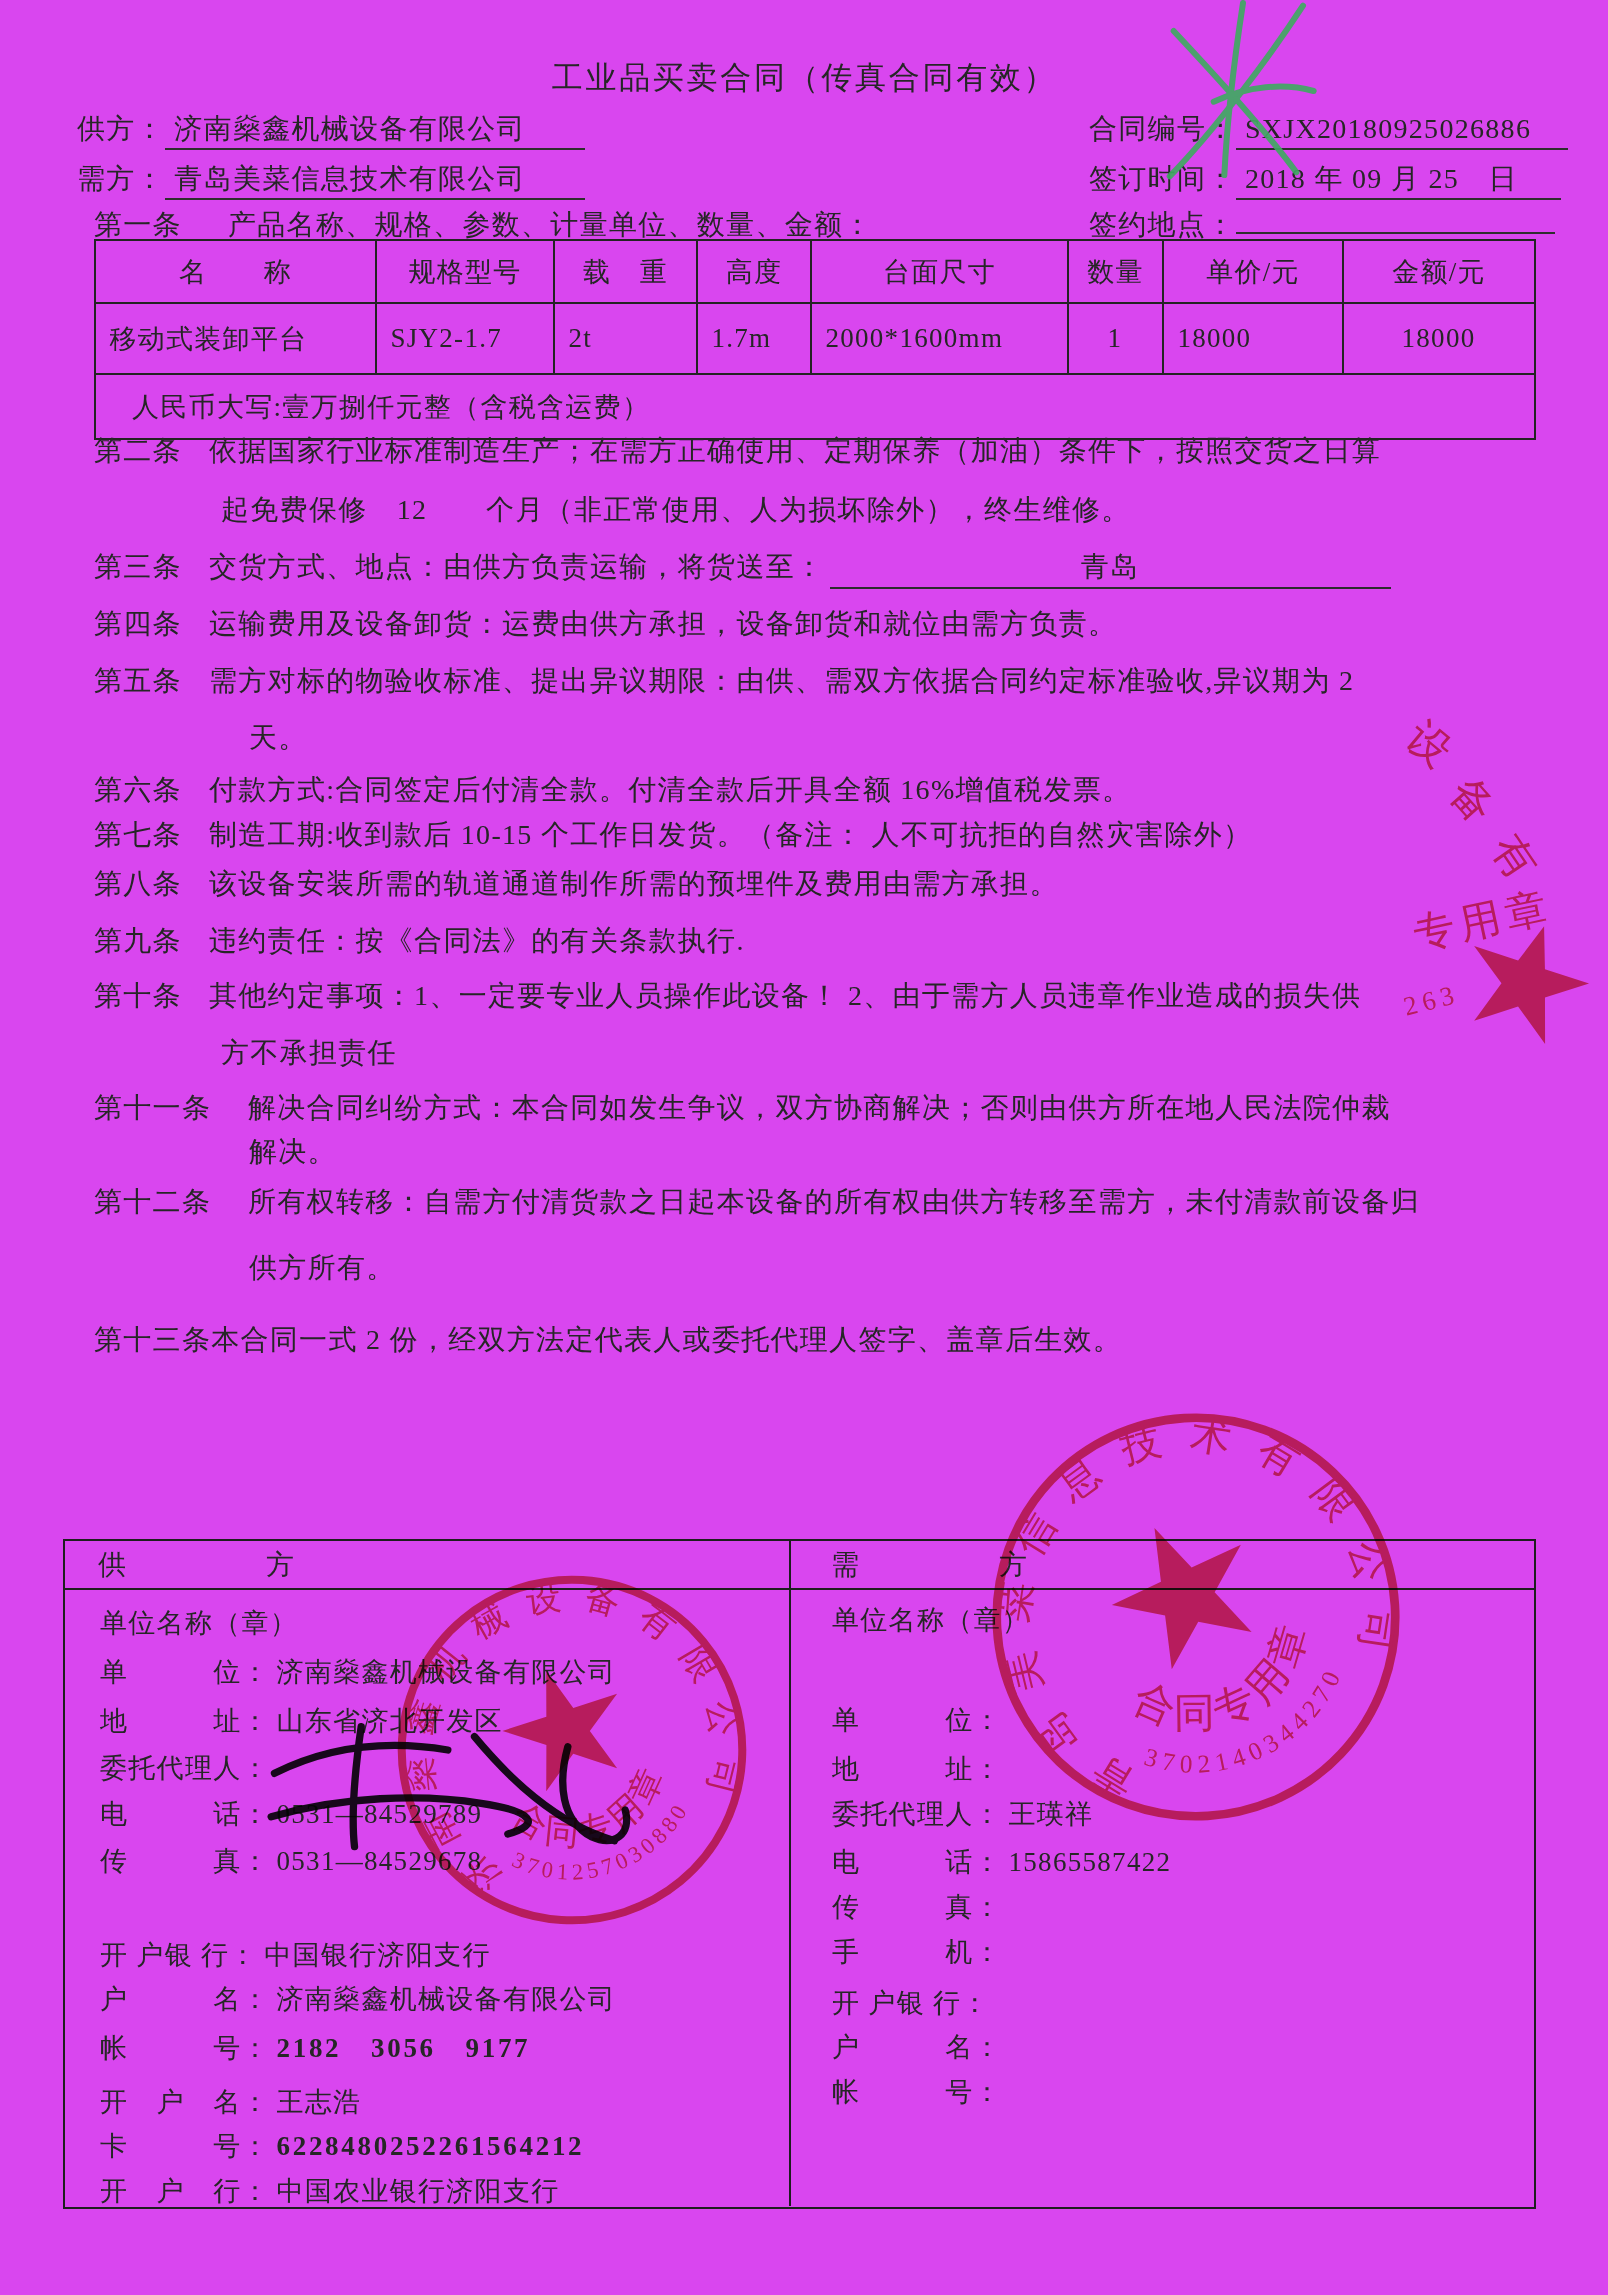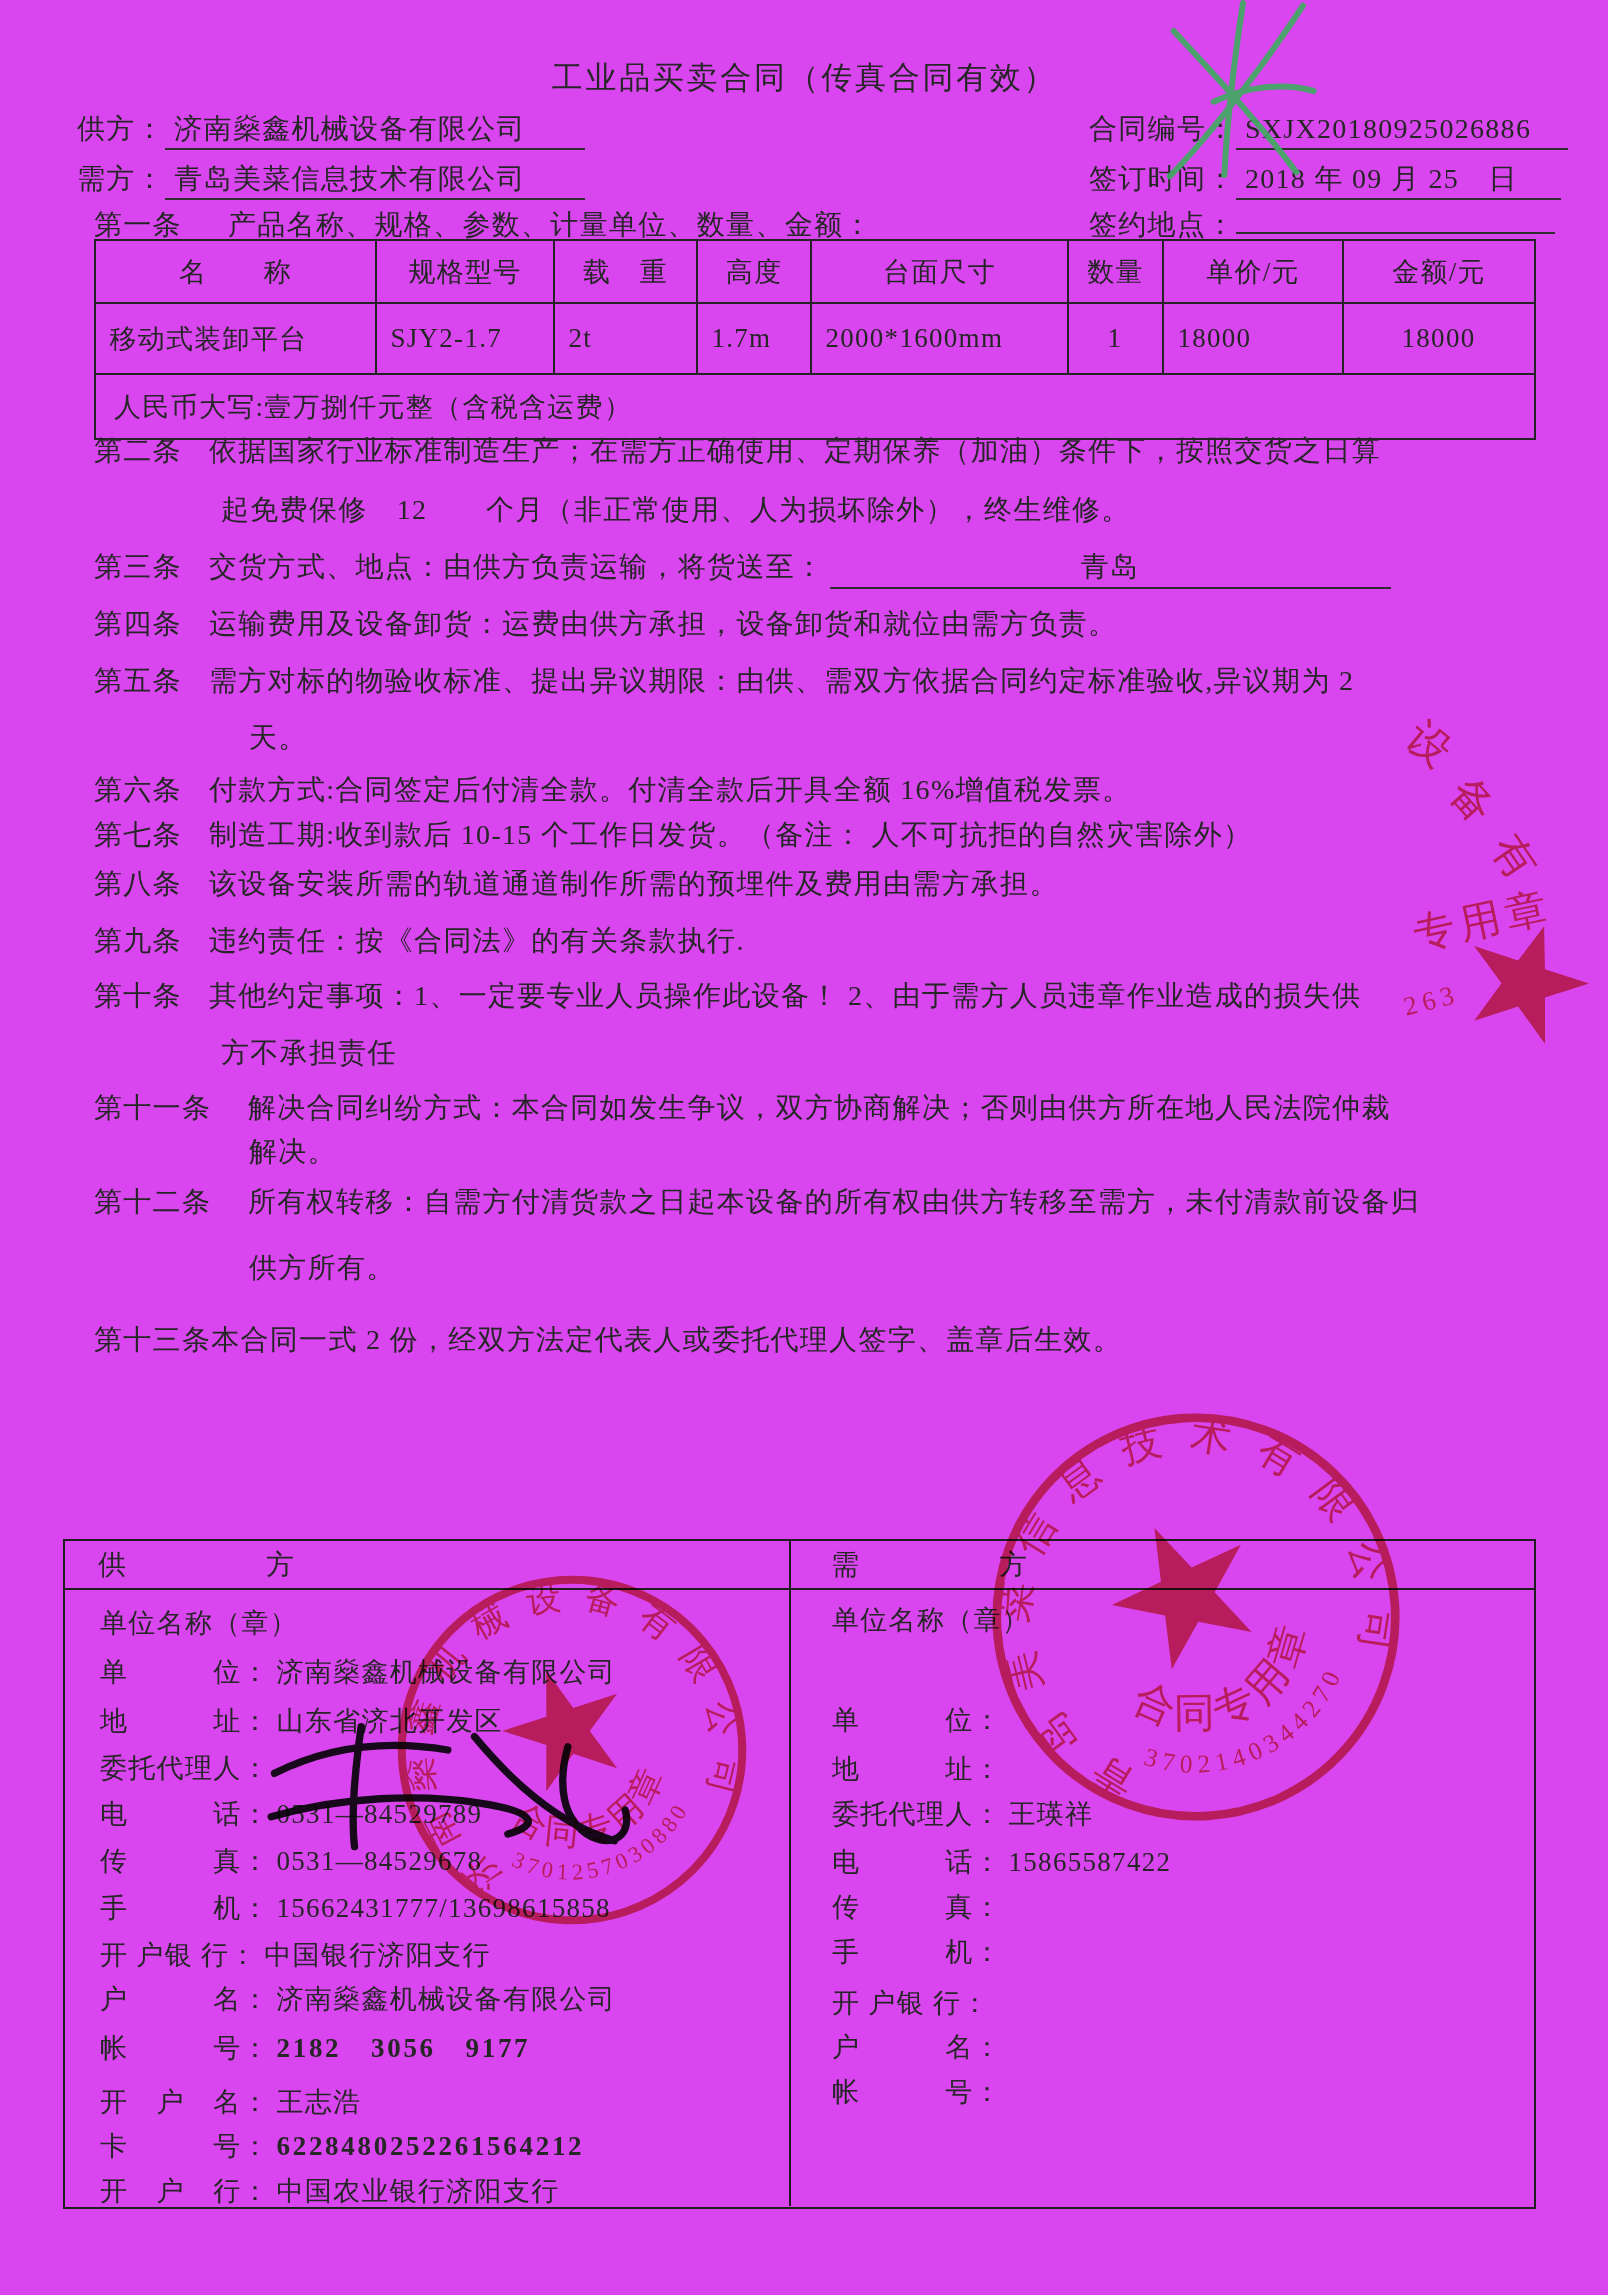--- a/index.html
+++ b/index.html
@@ -9,21 +9,21 @@
   .t42{font-size:28px;letter-spacing:1.3px;line-height:1.2;}
   .title{font-size:31px;letter-spacing:2.7px;left:50%;transform:translateX(-50%);top:57px;}
   .ul{display:inline-block;border-bottom:2px solid #2e2e2e;padding:0 9.4px 2.7px 9.4px;}
   
   .ptable{position:absolute;left:94px;top:239px;border-collapse:collapse;table-layout:fixed;width:1439px;}
   .ptable td,.ptable th{border:2px solid #232323;font-weight:normal;font-size:27px;letter-spacing:1.3px;overflow:hidden;}
   .ptable{border:2.7px solid #1d1d1d;}
   .ptable .hrow th{height:59px;text-align:center;border-radius:26px;}
   .ptable .drow td{height:67px;text-align:left;padding-left:13.4px;}
   .ptable .drow td.ctr{text-align:center;padding-left:0;}
-  .ptable .frow td{height:61px;padding-left:18px;text-align:left;}
+  .ptable .frow td{height:61px;padding-left:36px;text-align:left;}
   
   .cl{position:absolute;left:94px;width:1469px;font-size:28px;letter-spacing:1.3px;white-space:nowrap;}
   .cl .lab{display:inline-block;width:115px;}
   .cl .lab.w4{width:154px;}
   .ind1{padding-left:127px;}
   .ind2{padding-left:155px;}
   .fillline{display:inline-block;min-width:561px;text-align:center;border-bottom:2px solid #2c2c2c;margin-left:5.3px;padding-bottom:1.3px;}
   
   .sigtable{position:absolute;left:63px;top:1539px;width:1473px;height:670px;border:2.7px solid #1e1e1e;box-sizing:border-box;}
   .sig-header{display:flex;height:47px;border-bottom:2px solid #1e1e1e;}
@@ -175,21 +175,20 @@
     </div>
     <div class="sig-body">
       <div class="vdiv"></div>
 
       <div class="srow sl" style="top:15.4px"><span>单位名称（章）</span></div>
       <div class="srow sl" style="top:64px"><span>单　　　位：</span><span class="val">济南燊鑫机械设备有限公司</span></div>
       <div class="srow sl" style="top:113px"><span>地　　　址：</span><span class="val">山东省济北开发区</span></div>
       <div class="srow sl" style="top:160px"><span>委托代理人：</span><span class="val"></span></div>
       <div class="srow sl" style="top:206px"><span>电　　　话：</span><span class="val">0531—84529789</span></div>
       <div class="srow sl" style="top:253px"><span>传　　　真：</span><span class="val">0531—84529678</span></div>
-      <div class="srow sl" style="top:300px"><span>手　　　机：</span><span class="val">15662431777/13698615858</span></div>
       <div class="srow sl" style="top:347px"><span>开 户银 行：</span><span class="val">中国银行济阳支行</span></div>
       <div class="srow sl" style="top:391px"><span>户　　　名：</span><span class="val">济南燊鑫机械设备有限公司</span></div>
       <div class="srow sl" style="top:440px"><span>帐　　　号：</span><span class="val bold">2182　3056　9177</span></div>
       <div class="srow sl" style="top:494px"><span>开　户　名：</span><span class="val">王志浩</span></div>
       <div class="srow sl" style="top:538px"><span>卡　　　号：</span><span class="val bold">6228480252261564212</span></div>
       <div class="srow sl" style="top:583px"><span>开　户　行：</span><span class="val">中国农业银行济阳支行</span></div>
 
       <div class="srow sr" style="top:12px"><span>单位名称（章）</span></div>
       <div class="srow sr" style="top:112px"><span>单　　　位：</span><span class="val"></span></div>
       <div class="srow sr" style="top:161px"><span>地　　　址：</span><span class="val"></span></div>

